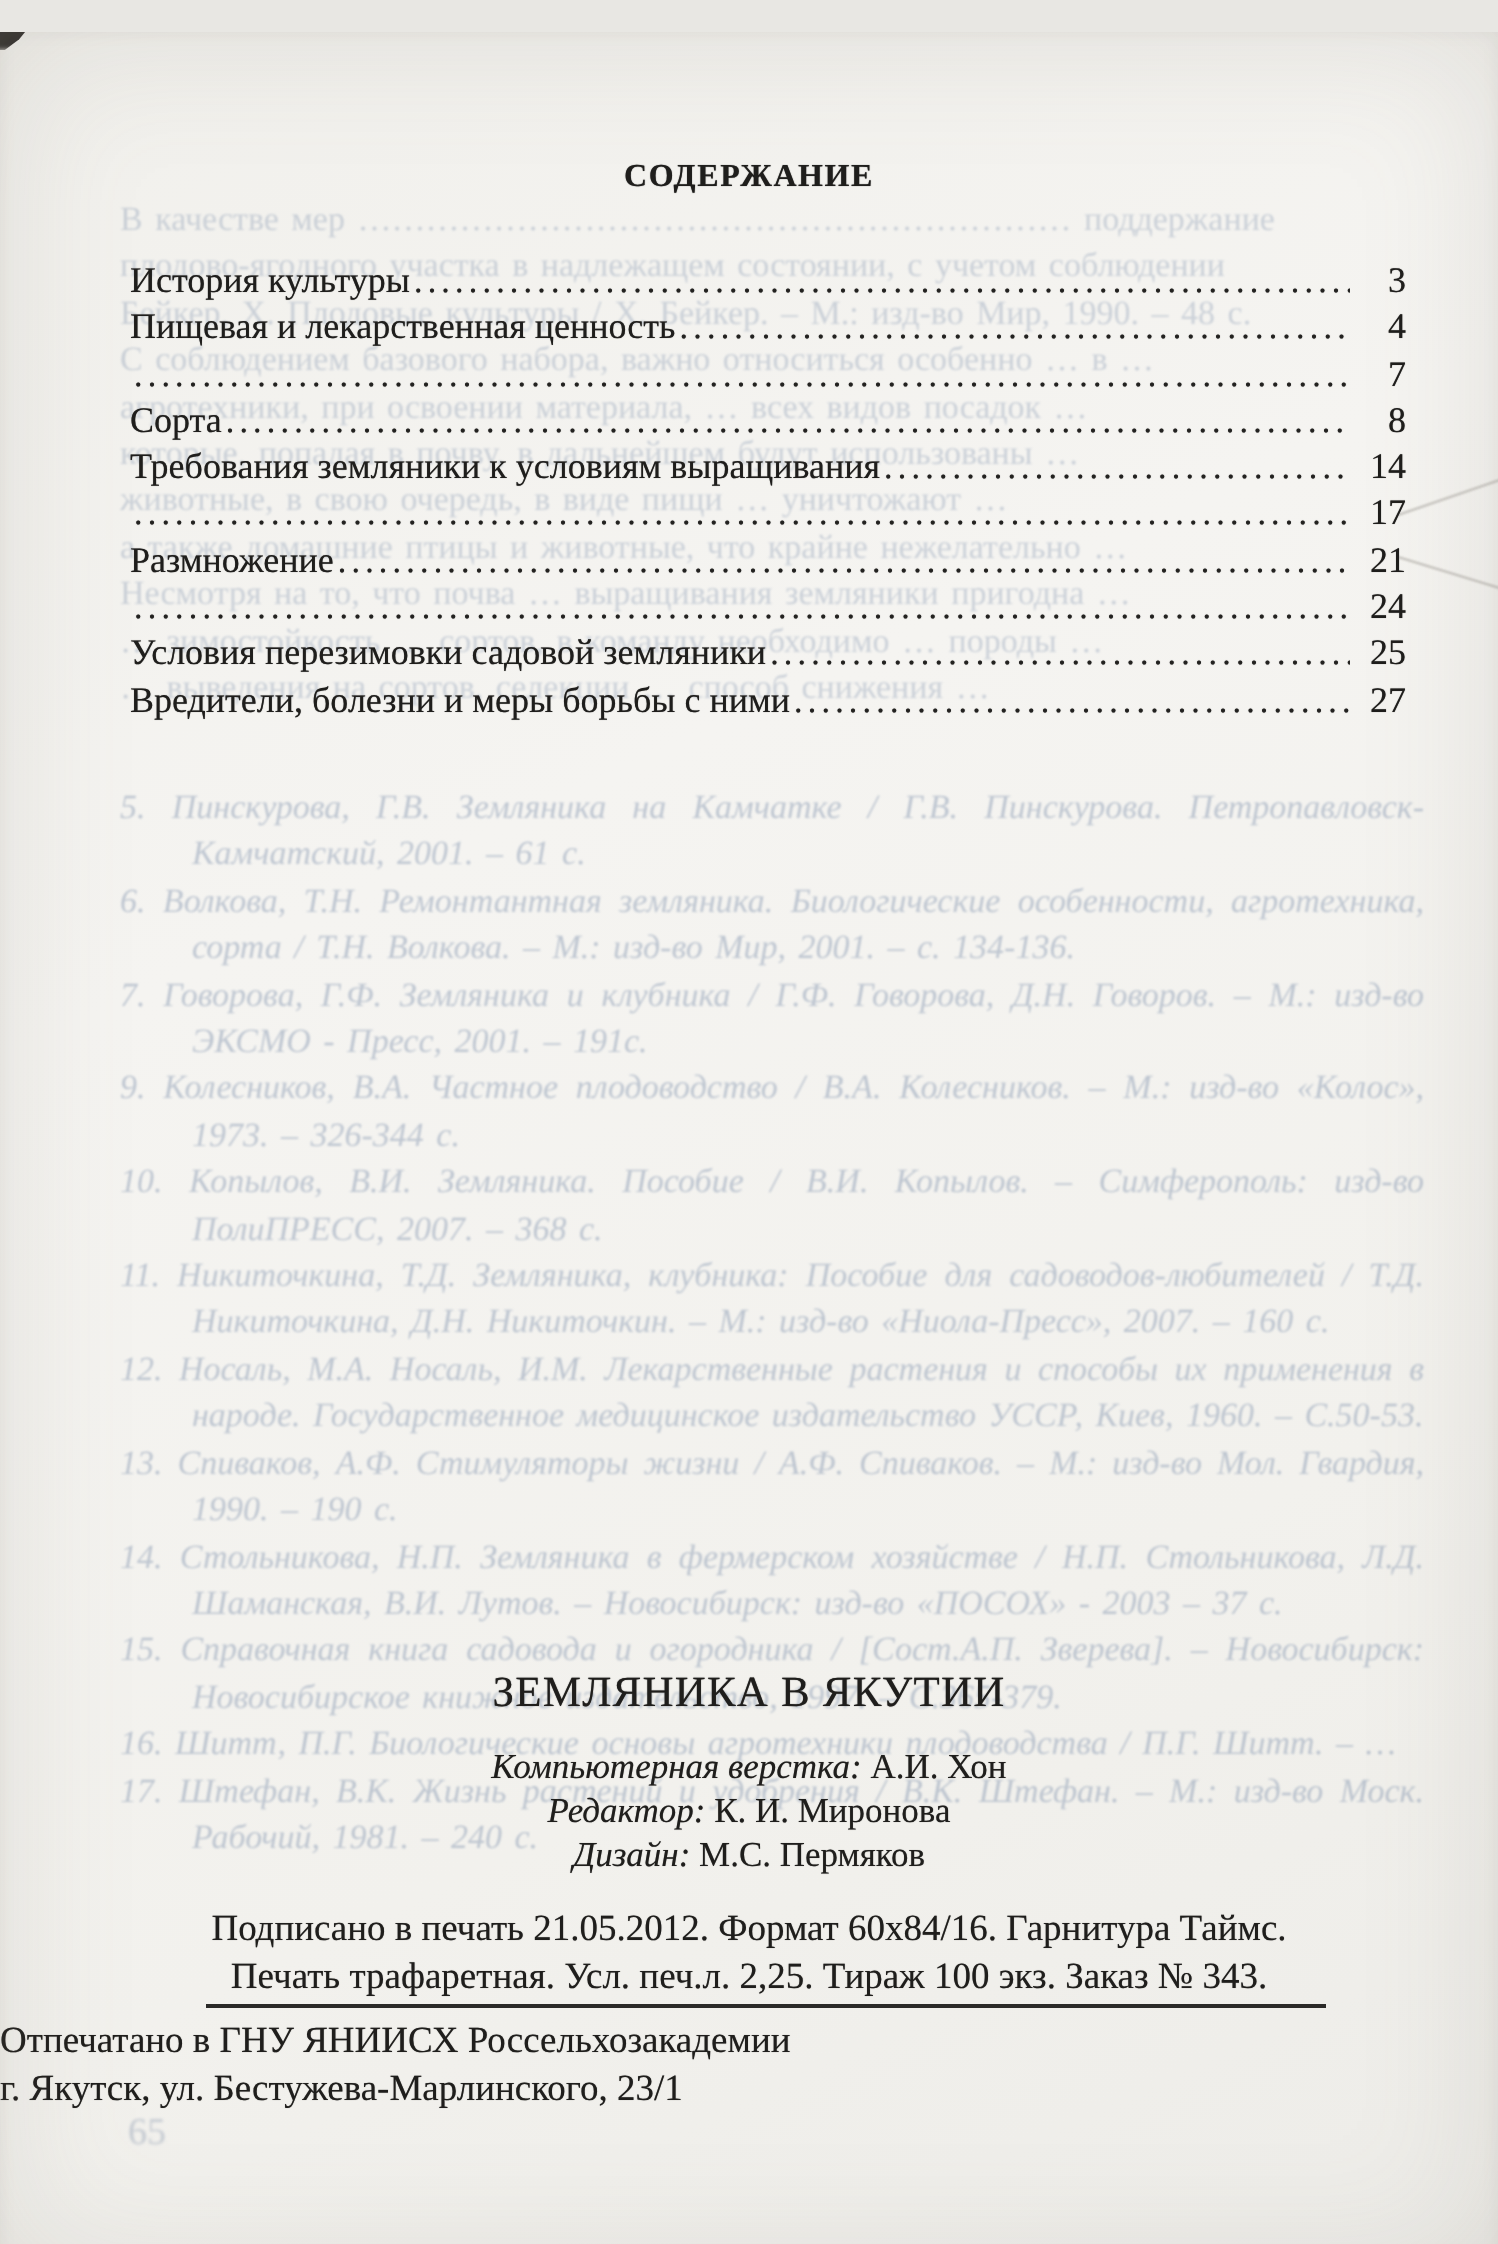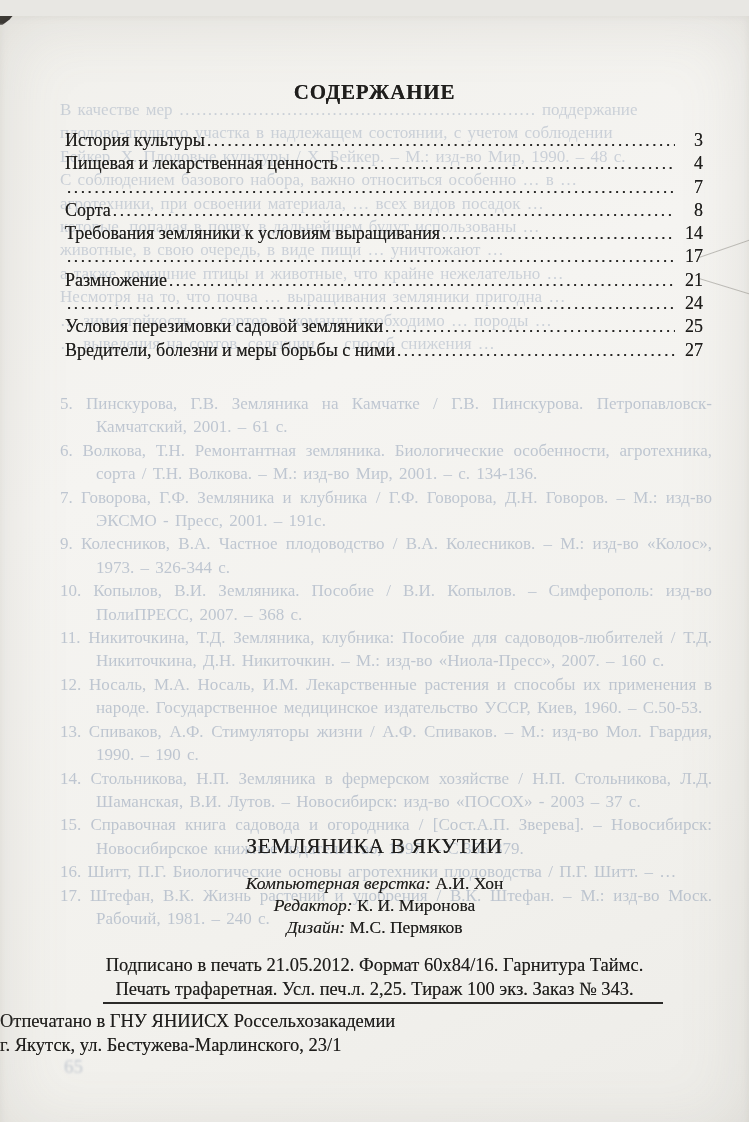--- a/index.html
+++ b/index.html
@@ -24,27 +24,27 @@
   }
   .crease{position:absolute;height:1px;background:rgba(125,122,115,.45);filter:blur(.4px);}
   .crease.c1{top:241px;left:699px;width:55px;transform:rotate(-19deg);transform-origin:left center;}
   .crease.c2{top:262px;left:699px;width:55px;transform:rotate(17deg);transform-origin:left center;}
   
   .ghost{position:absolute;left:60px;width:652px;color:#93a2b8;filter:blur(.55px);
          font-size:17px;line-height:23.4px;text-align:justify;word-spacing:2px;}
   .ghost-top{top:82px;opacity:.42;}
   .ghost-top .gline{height:23.4px;overflow:hidden;white-space:nowrap;}
   .ghost-bib{top:376px;opacity:.55;}
-  .ghost-bib .gentry{padding-left:36px;text-indent:-36px;}
+  .ghost-bib .gentry{padding-left:36px;text-indent:-36px;font-style:italic;}
   .ghost-pagenum{position:absolute;left:64px;top:1040px;font-size:19px;color:#8c9ab0;
                  opacity:.45;filter:blur(.8px);}
   
   .toc-title{
     position:absolute;top:64px;left:0;width:100%;text-align:center;
-    font-size:21px;font-weight:bold;letter-spacing:.8px;
+    font-size:16px;font-weight:bold;letter-spacing:.8px;
     text-shadow:0 0 .5px rgba(30,30,28,.75);
   }
   .toc{position:absolute;top:114px;left:65px;width:638px;}
   .toc-row{display:flex;align-items:baseline;height:23.3px;font-size:18px;
            text-shadow:0 0 .4px rgba(30,30,28,.7);}
   .toc-label{white-space:nowrap;}
   .toc-leader{flex:1 1 auto;overflow:hidden;white-space:nowrap;margin:0 2px;
               font-size:17px;letter-spacing:2.6px;color:#232220;}
   .toc-leader::after{content:"..................................................................................................................................................................";}
   .toc-page{flex:0 0 auto;min-width:26px;text-align:right;}

